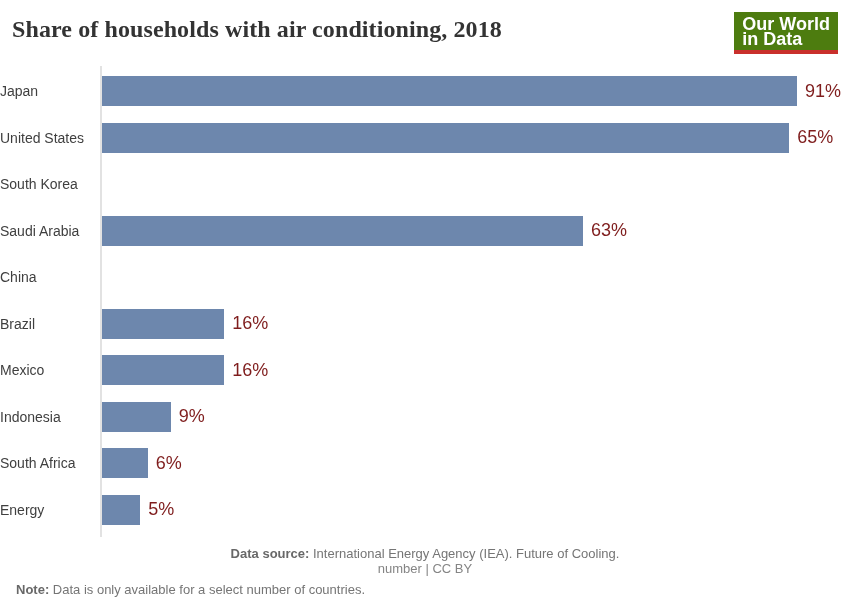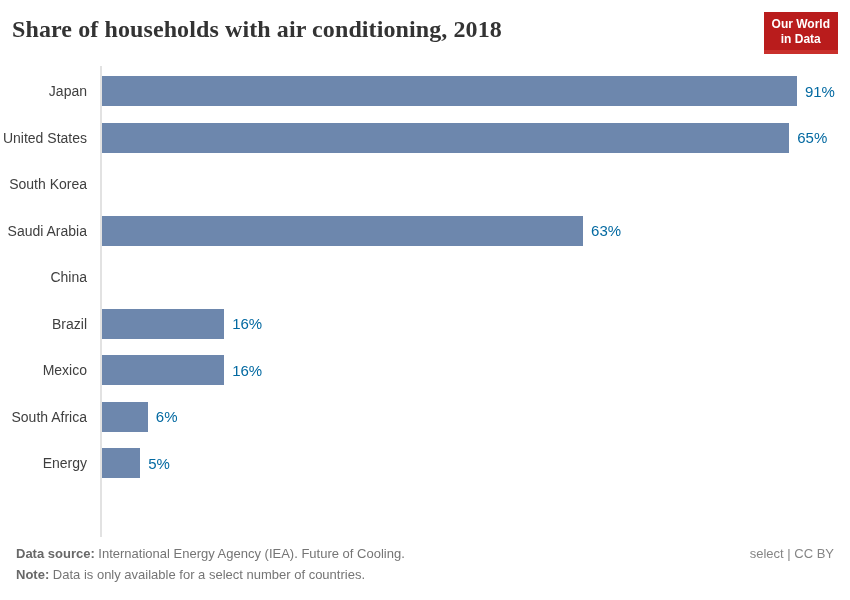--- a/index.html
+++ b/index.html
@@ -22,27 +22,27 @@
     font-size: 24px;
     color: #333333;
     letter-spacing: 0.1px;
   }
 
   
   .owid-logo {
     position: absolute;
     top: 12px;
     right: 12px;
-    background: #b91c1c;
+    background: #4d7c0f;
     border-bottom: 4px solid #c9302c;
     color: #ffffff;
-    font-size: 12px;
+    font-size: 18px;
     font-weight: 700;
     line-height: 15px;
-    text-align: center;
+    text-align: left;
     padding: 5px 8px 3px 8px;
     cursor: pointer;
   }
 
   
   .chart-area {
     position: absolute;
     left: 0;
     top: 68px;
     right: 5px;
@@ -57,54 +57,55 @@
   }
   .bar-row {
     display: flex;
     align-items: center;
     height: 46.5px;
   }
   .entity-label {
     flex: none;
     width: 100px;
     padding-right: 13px;
-    text-align: right;
+    text-align: left;
     font-size: 14px;
     color: #3f3f3f;
     white-space: nowrap;
   }
   .bar-track {
     flex: 1;
     display: flex;
     align-items: center;
     margin-left: 2px;
   }
   .bar {
     height: 30px;
   }
   .value-label {
     margin-left: 8px;
-    font-size: 15px;
-    color: #0369a1;
+    font-size: 18px;
+    color: #7f1d1d;
     white-space: nowrap;
   }
 
   
   .chart-footer {
     position: absolute;
     left: 16px;
     right: 16px;
     top: 546px;
     font-size: 13px;
     color: #757575;
   }
   .footer-line1 {
     display: flex;
     justify-content: space-between;
     align-items: center;
+    flex-direction: column;
   }
   .footer-line2 { margin-top: 6px; }
   .footer-prefix { font-weight: 700; color: #686868; }
   .footer-license { color: #858585; cursor: pointer; }
 </style>
 </head>
 <body>
 
 <h1 class="chart-title">Share of households with air conditioning, 2018</h1>
 
@@ -151,38 +152,45 @@
       </div>
     </div>
     <div class="bar-row">
       <div class="entity-label">Mexico</div>
       <div class="bar-track">
         <div class="bar" style="width: 16.444%; background: rgb(109, 135, 173);"></div>
         <div class="value-label">16%</div>
       </div>
     </div>
     <div class="bar-row">
+      <div class="entity-label">Indonesia</div>
+      <div class="bar-track">
+        <div class="bar" style="width: 9.24974%; background: rgb(109, 135, 173);"></div>
+        <div class="value-label">9%</div>
+      </div>
+    </div>
+    <div class="bar-row">
       <div class="entity-label">South Africa</div>
       <div class="bar-track">
         <div class="bar" style="width: 6.1665%; background: rgb(109, 135, 173);"></div>
         <div class="value-label">6%</div>
       </div>
     </div>
     <div class="bar-row">
       <div class="entity-label">Energy</div>
       <div class="bar-track">
         <div class="bar" style="width: 5.13875%; background: rgb(109, 135, 173);"></div>
         <div class="value-label">5%</div>
       </div>
     </div>
   </div>
 
 <div class="chart-footer">
   <div class="footer-line1">
     <div>
       <span class="footer-prefix">Data source:</span><span> International Energy Agency (IEA). Future of Cooling.</span>
     </div>
-    <div class="footer-license">select | CC BY</div>
+    <div class="footer-license">number | CC BY</div>
   </div>
   <div class="footer-line2">
     <span class="footer-prefix">Note:</span><span> Data is only available for a select number of countries.</span>
   </div>
 </div>
 
 </body></html>

